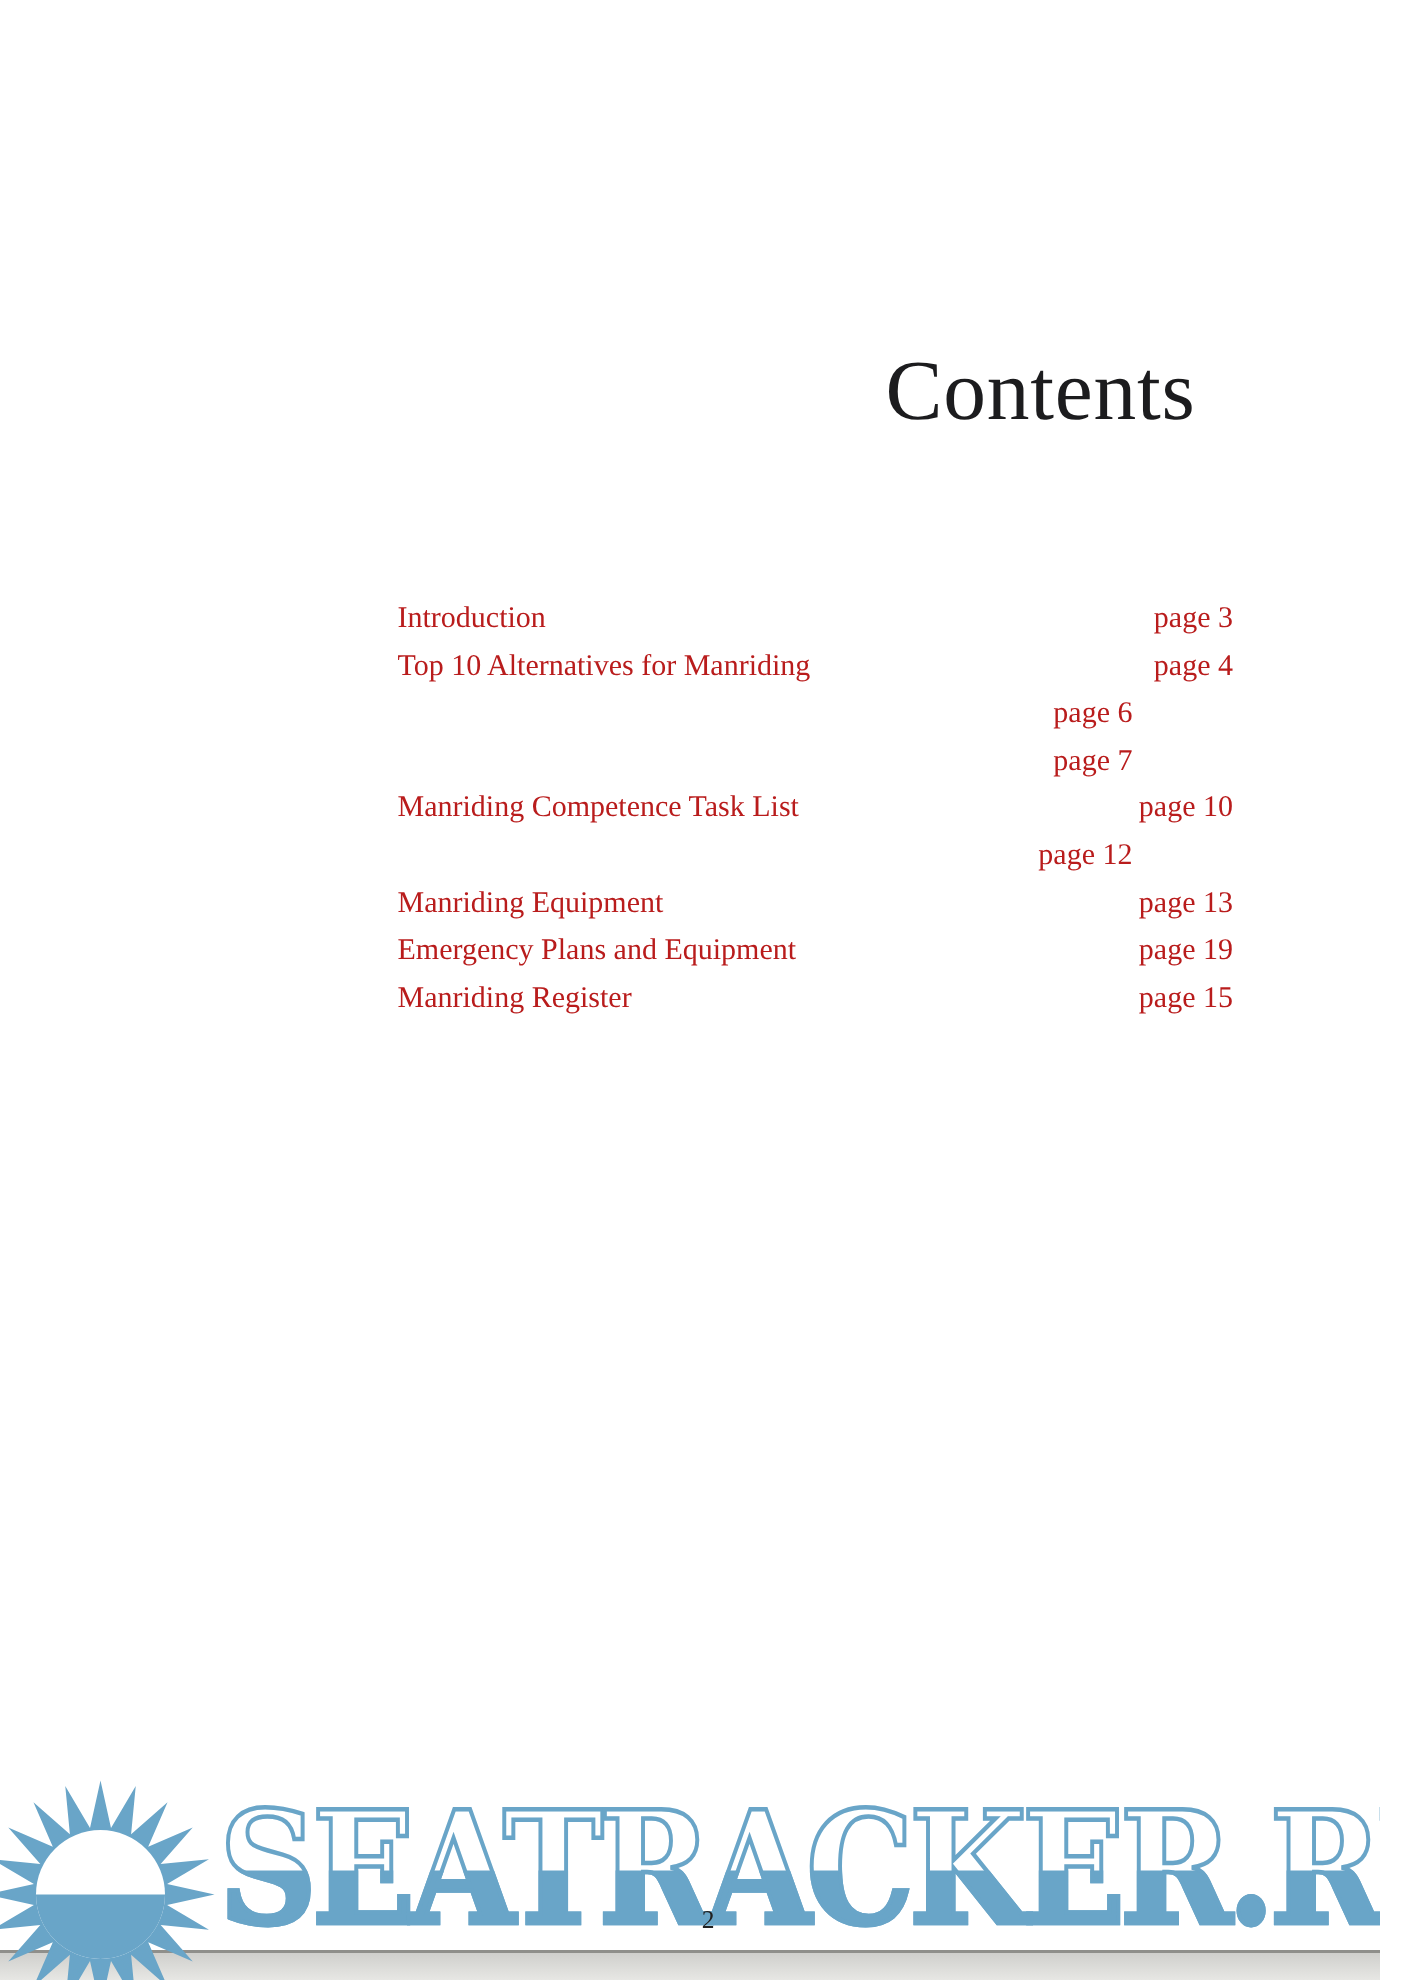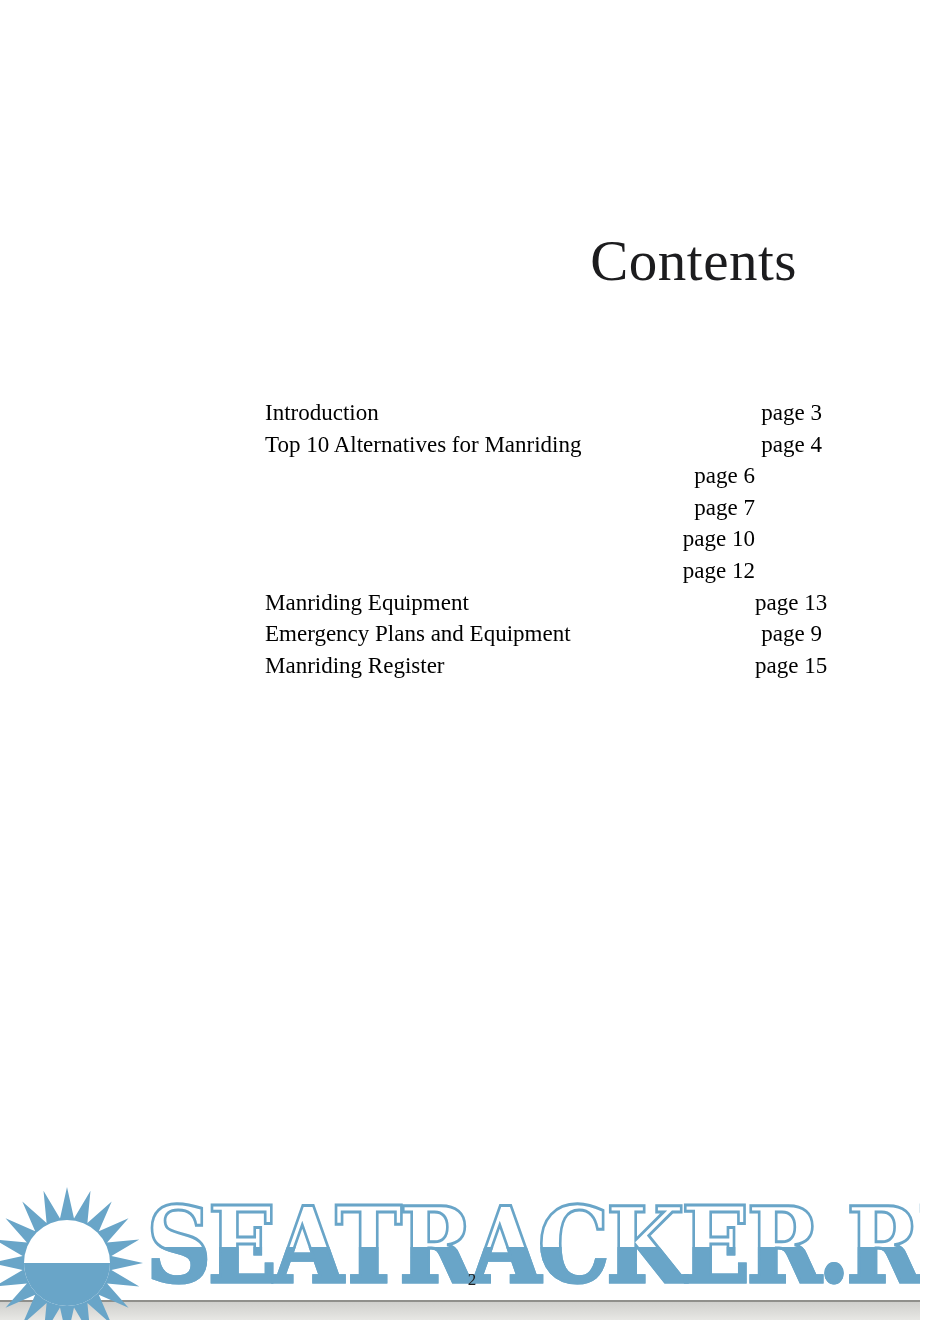--- a/index.html
+++ b/index.html
@@ -34,22 +34,22 @@
   .toc {
     position: absolute;
     top: 397px;
     left: 265px;
     width: 557px;
   }
   .toc-row {
     display: grid;
     grid-template-columns: 490px 1fr;
     line-height: 31.6px;
-    font-size: 23px;
-    color: #000000;
+    font-size: 20px;
+    color: #b91c1c;
     white-space: nowrap;
   }
   .toc-page { text-align: right; }
   
   .page-number {
     position: absolute;
     top: 1270px;
     left: 0;
     width: 944px;
     text-align: center;
@@ -119,32 +119,33 @@
       <span class="toc-label">Top 10 Alternatives for Manriding</span>
       <span class="toc-page">page 4</span>
     </div>
       <div class="toc-row">
       <span class="toc-page">page 6</span>
     </div>
       <div class="toc-row">
       <span class="toc-page">page 7</span>
     </div>
       <div class="toc-row">
+      <span class="toc-label">Manriding Competence Task List</span>
       <span class="toc-page">page 10</span>
     </div>
       <div class="toc-row">
       <span class="toc-page">page 12</span>
     </div>
       <div class="toc-row">
       <span class="toc-label">Manriding Equipment</span>
       <span class="toc-page">page 13</span>
     </div>
       <div class="toc-row">
       <span class="toc-label">Emergency Plans and Equipment</span>
-      <span class="toc-page">page 9</span>
+      <span class="toc-page">page 19</span>
     </div>
       <div class="toc-row">
       <span class="toc-label">Manriding Register</span>
       <span class="toc-page">page 15</span>
     </div>
     </div>
 
   <div class="page-number">2</div>
 
   <div class="watermark">

